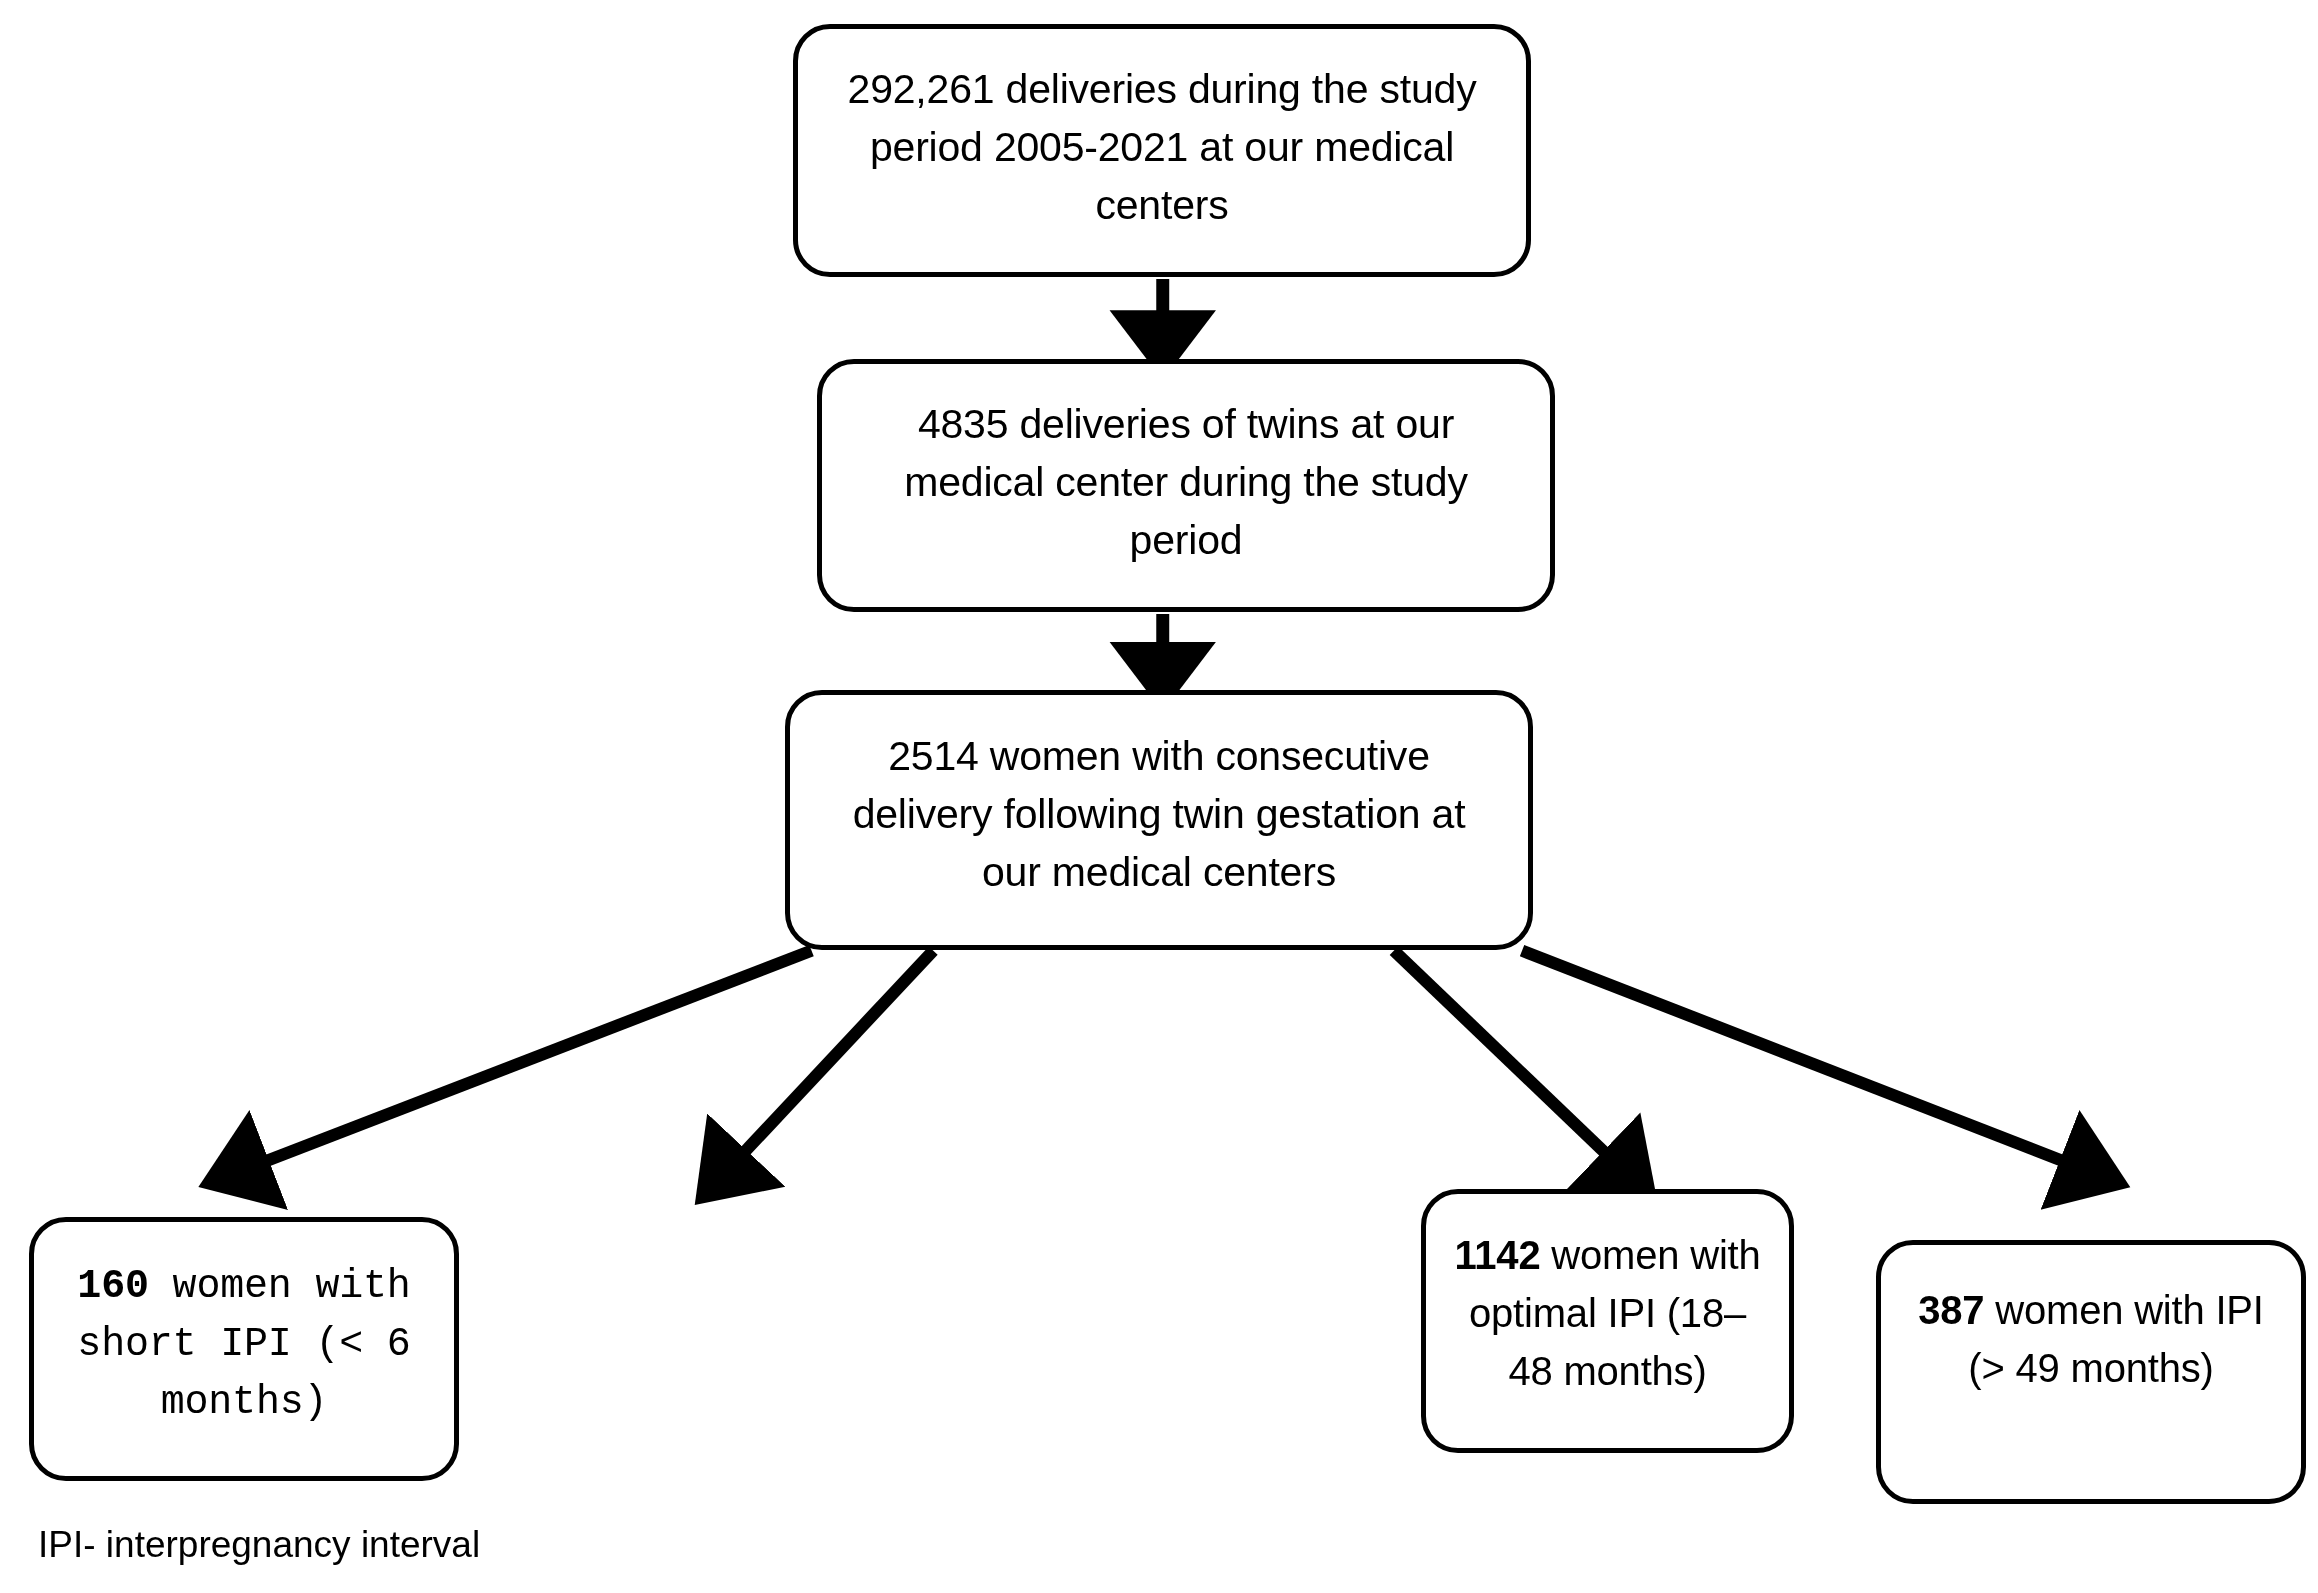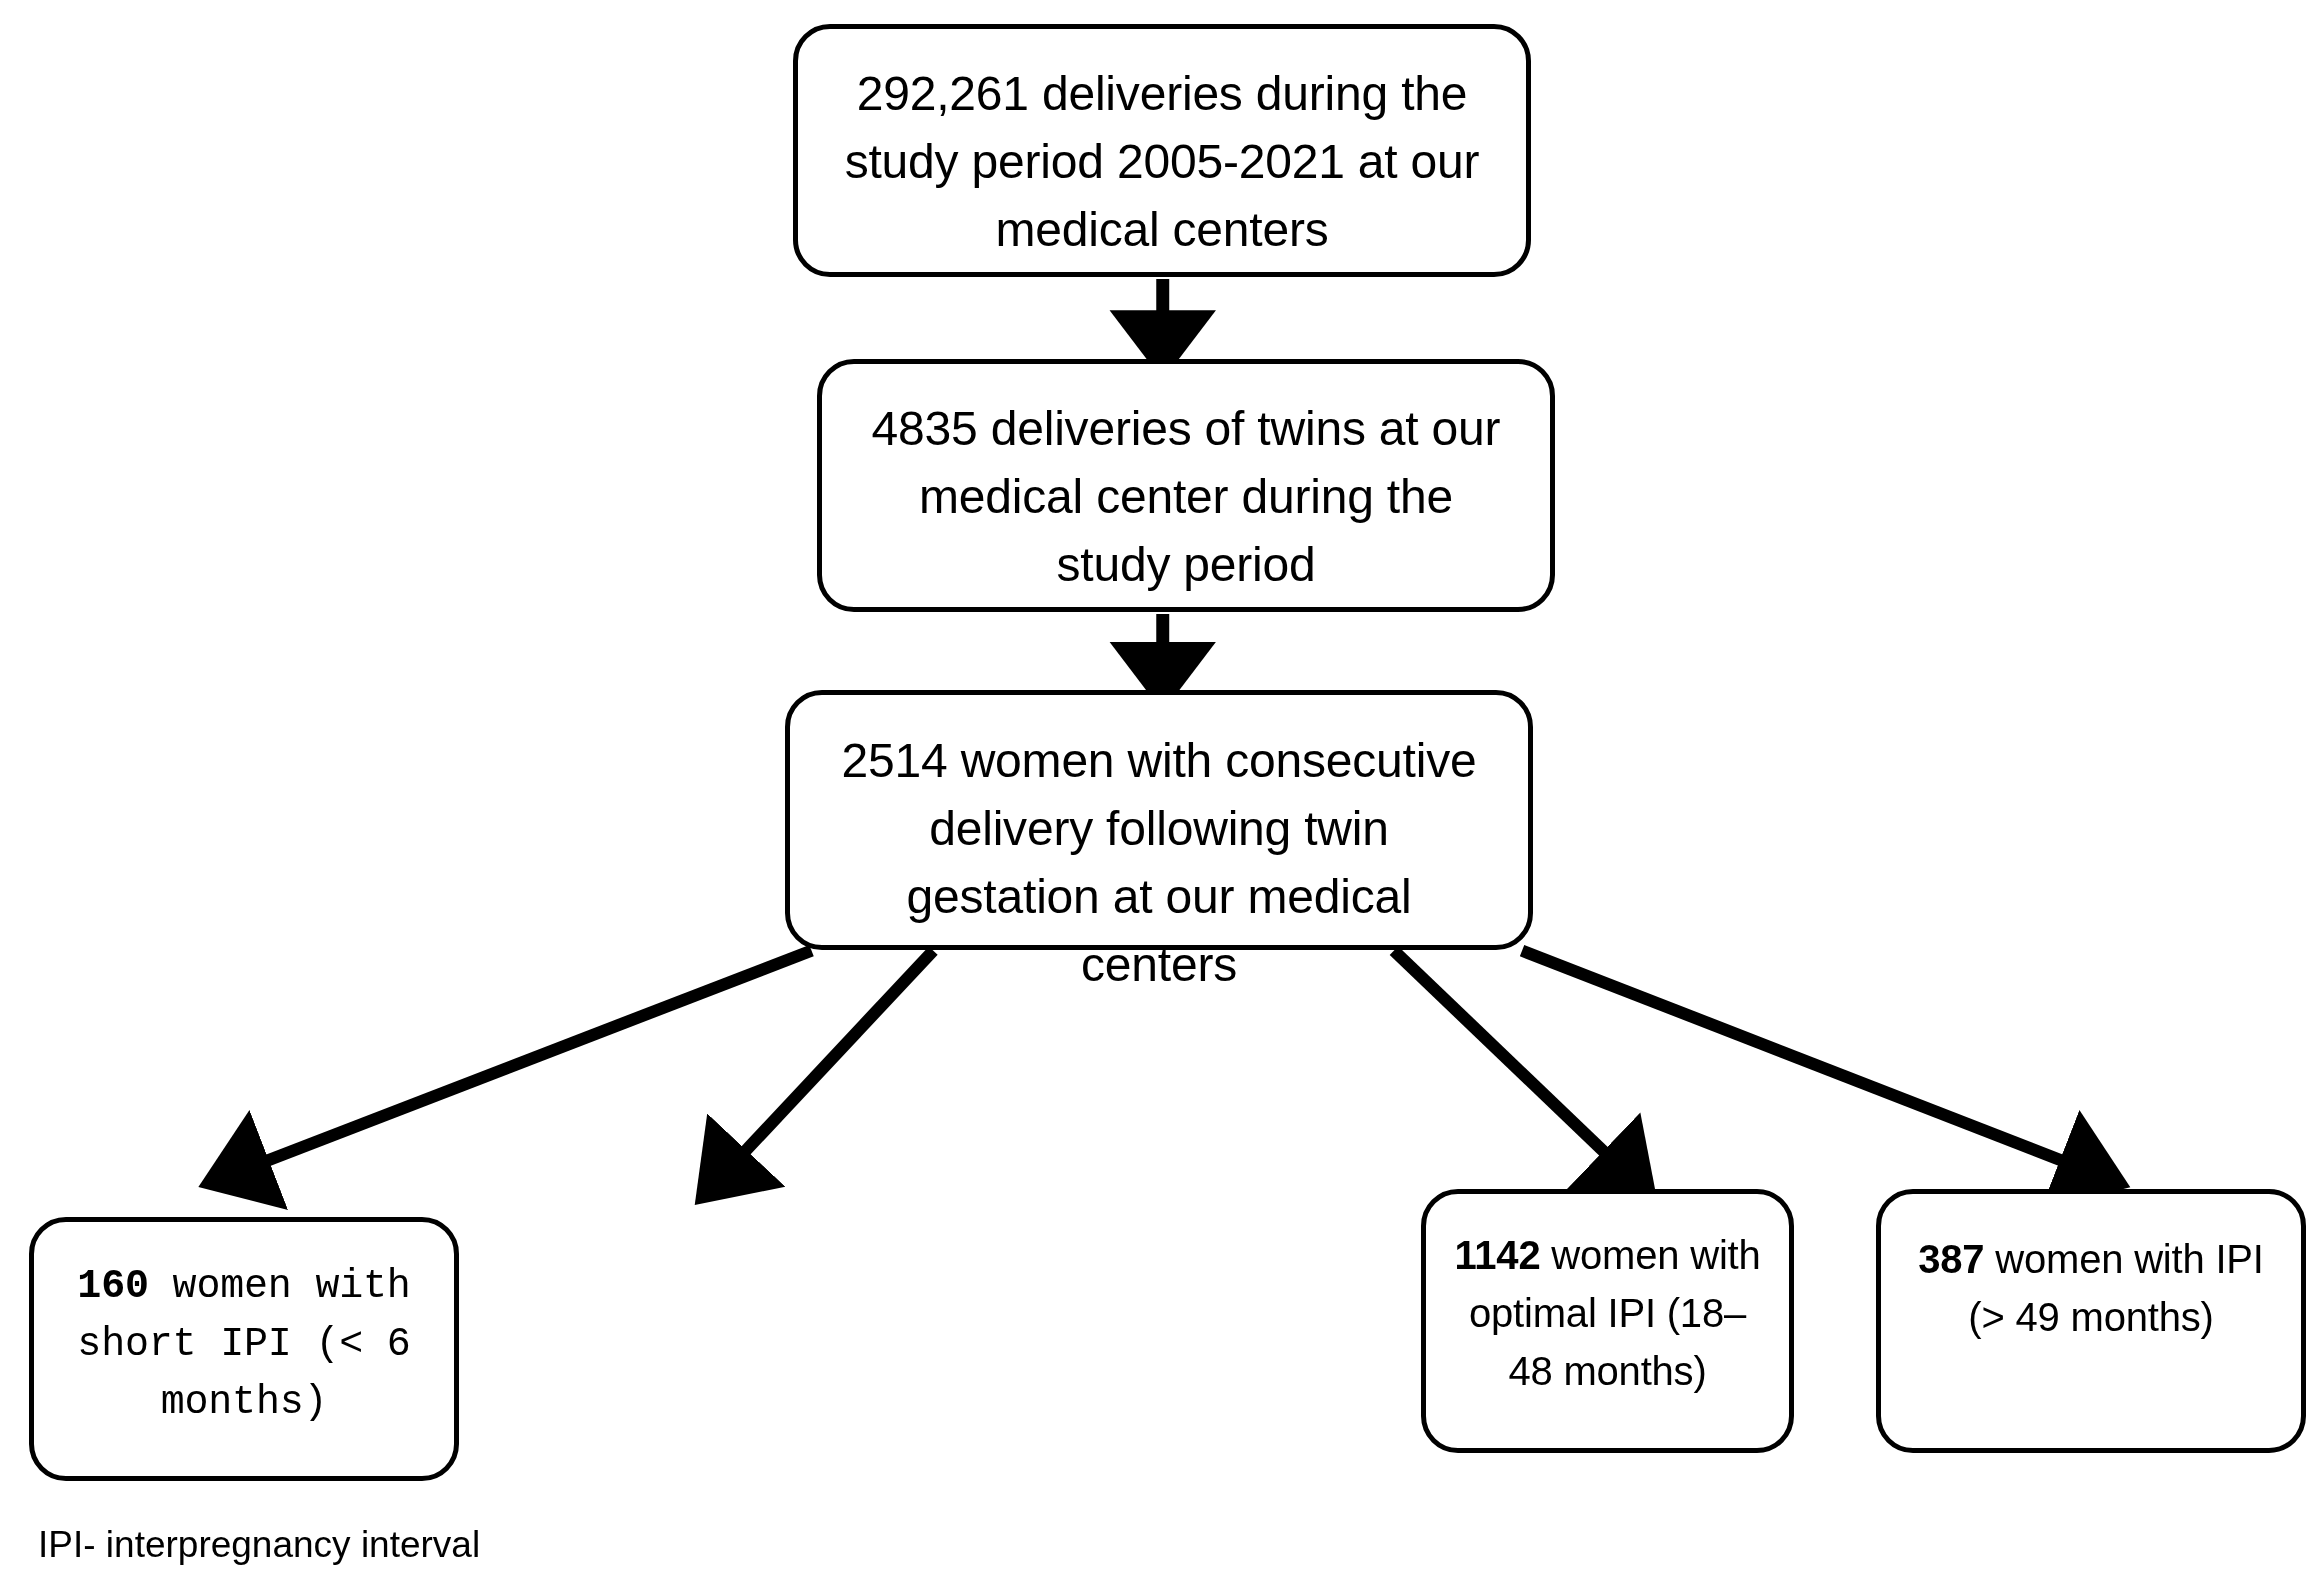--- a/index.html
+++ b/index.html
@@ -35,21 +35,21 @@
     border-radius: 37px;
     display: flex;
     align-items: flex-start;
     justify-content: center;
     text-align: center;
     z-index: 2;
   }
   .node .node-text {
     display: block;
     width: 100%;
-    font-size: 48px;
+    font-size: 41px;
     line-height: 1.42;
     letter-spacing: -0.2px;
     color: #000000;
     font-weight: 400;
   }
   .node .node-text b,
   .node .node-text .lead {
     font-weight: 700;
   }
   .footnote {
@@ -61,21 +61,21 @@
     color: #000000;
     white-space: nowrap;
   }
   
   #node-total      { left: 793px;  top: 24px;   width: 738px;  height: 253px; padding: 31px 37px 0 37px; }
   #node-twins      { left: 793px;  top: 359px;  width: 738px;  height: 253px; padding: 31px 37px 0 37px; margin-left: 24px; }
   #node-consec     { left: 785px;  top: 690px;  width: 748px;  height: 260px; padding: 32px 37px 0 37px; }
   #node-short      { left: 29px;   top: 1217px; width: 430px;  height: 264px; padding: 36px 27.6px 0 27.6px; font-family: Liberation Mono, monospace; }
   #node-ipi717     { left: 503px;  top: 1189px; width: 430px;  height: 264px; padding: 36px 27.6px 0 27.6px; }
   #node-optimal    { left: 1421px; top: 1189px; width: 373px;  height: 264px; padding: 32px 27.6px 0 27.6px; }
-  #node-long       { left: 1876px; top: 1189px; width: 430px;  height: 264px; padding: 36px 24px 0 24px; justify-content: flex-end; }
+  #node-long       { left: 1876px; top: 1240px; width: 430px;  height: 264px; padding: 36px 24px 0 24px; justify-content: flex-end; }
   #node-short .node-text,
   #node-ipi717 .node-text,
   #node-optimal .node-text,
   #node-long .node-text { font-size: 40px; line-height: 1.45; }
 </style>
 </head>
 <body>
 
 <div id="canvas">
 

